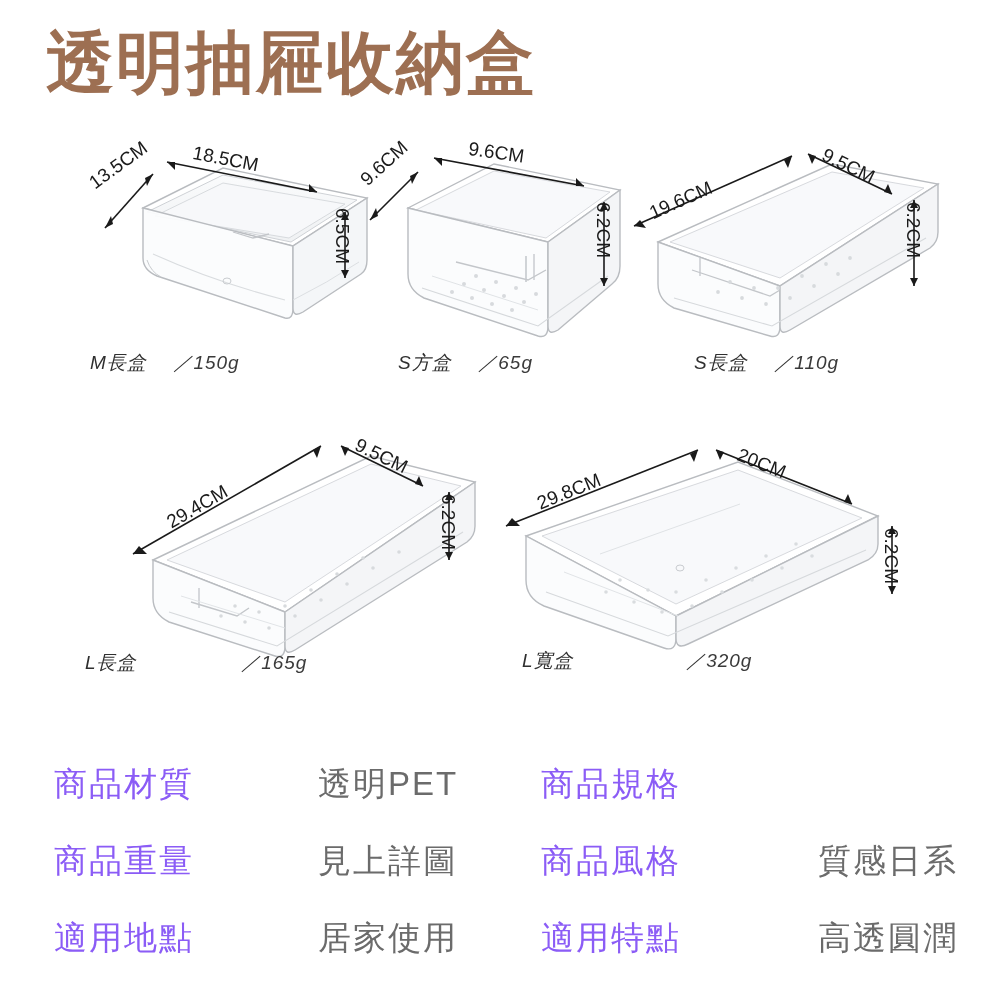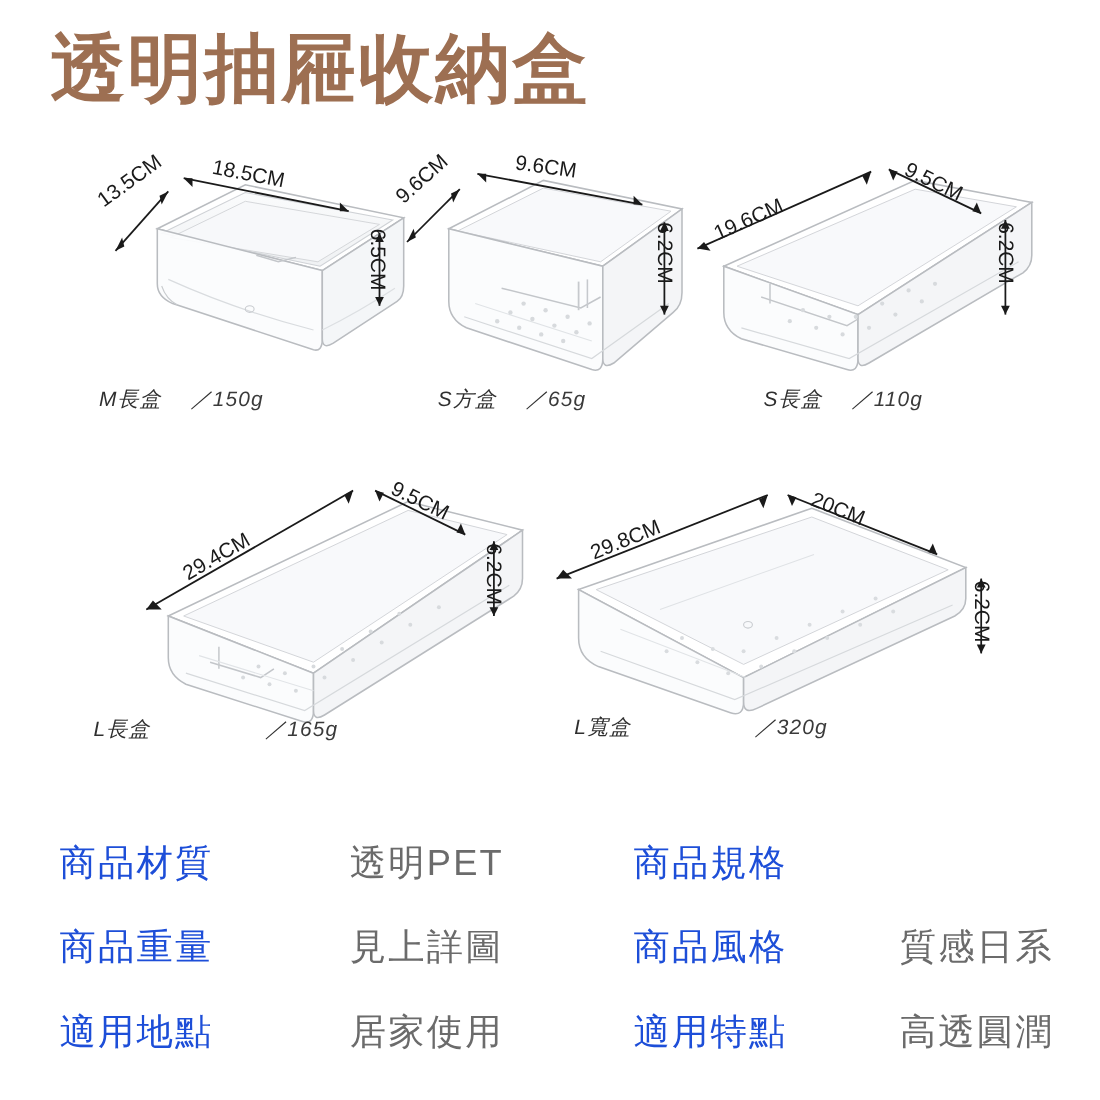--- a/index.html
+++ b/index.html
@@ -70,25 +70,25 @@
     position:relative;
     height:77px;
   }
   .spec-cell{
     position:absolute;
     font-size:33px;
     white-space:nowrap;
     letter-spacing:2px;
     top:0;
   }
-  .spec-label{color:#1d4ed8;}
+  .spec-label{color:#8b5cf6;}
   .spec-value{color:#6b6b6b;}
   .c1{left:54px;}
   .c2{left:318px;}
-  .c3{left:576px;}
+  .c3{left:541px;}
   .c4{left:818px;}
 
   svg{display:block;overflow:visible;}
 </style>
 </head>
 <body style="background: rgb(255, 255, 255);">
 
 <div class="page">
 
   <div class="title" style="color: rgb(157, 111, 82);">透明抽屜收納盒</div>

